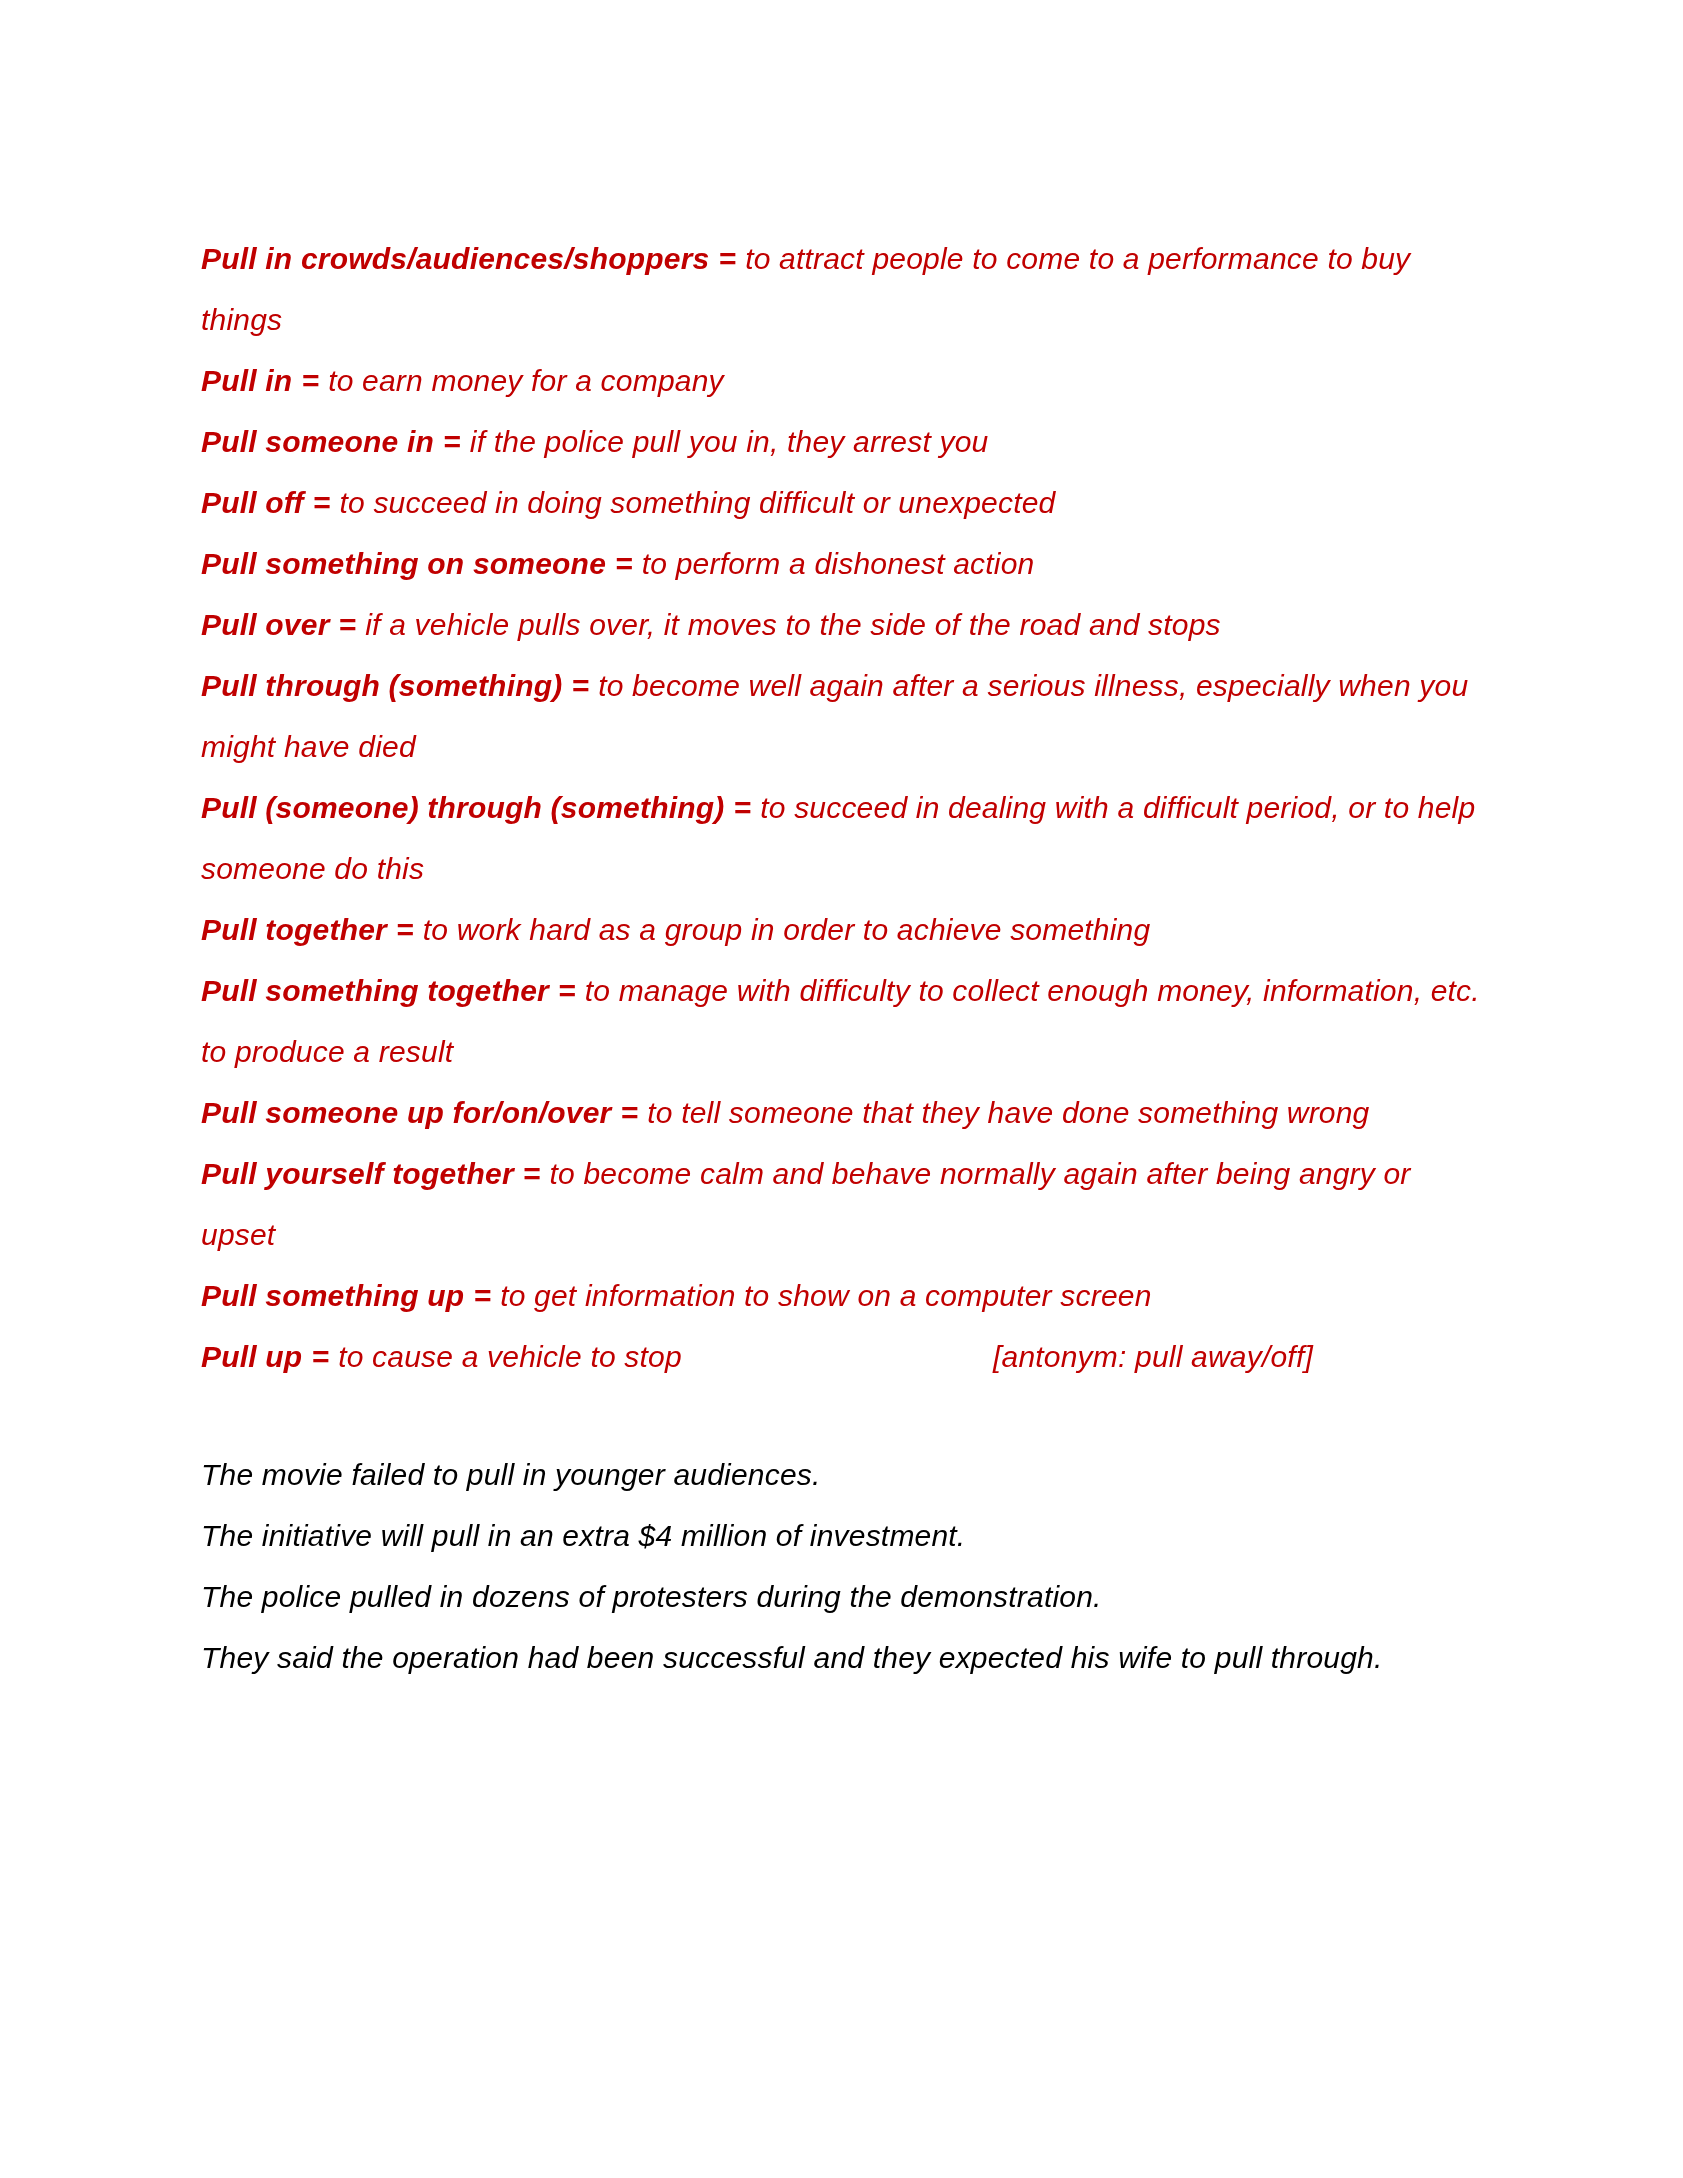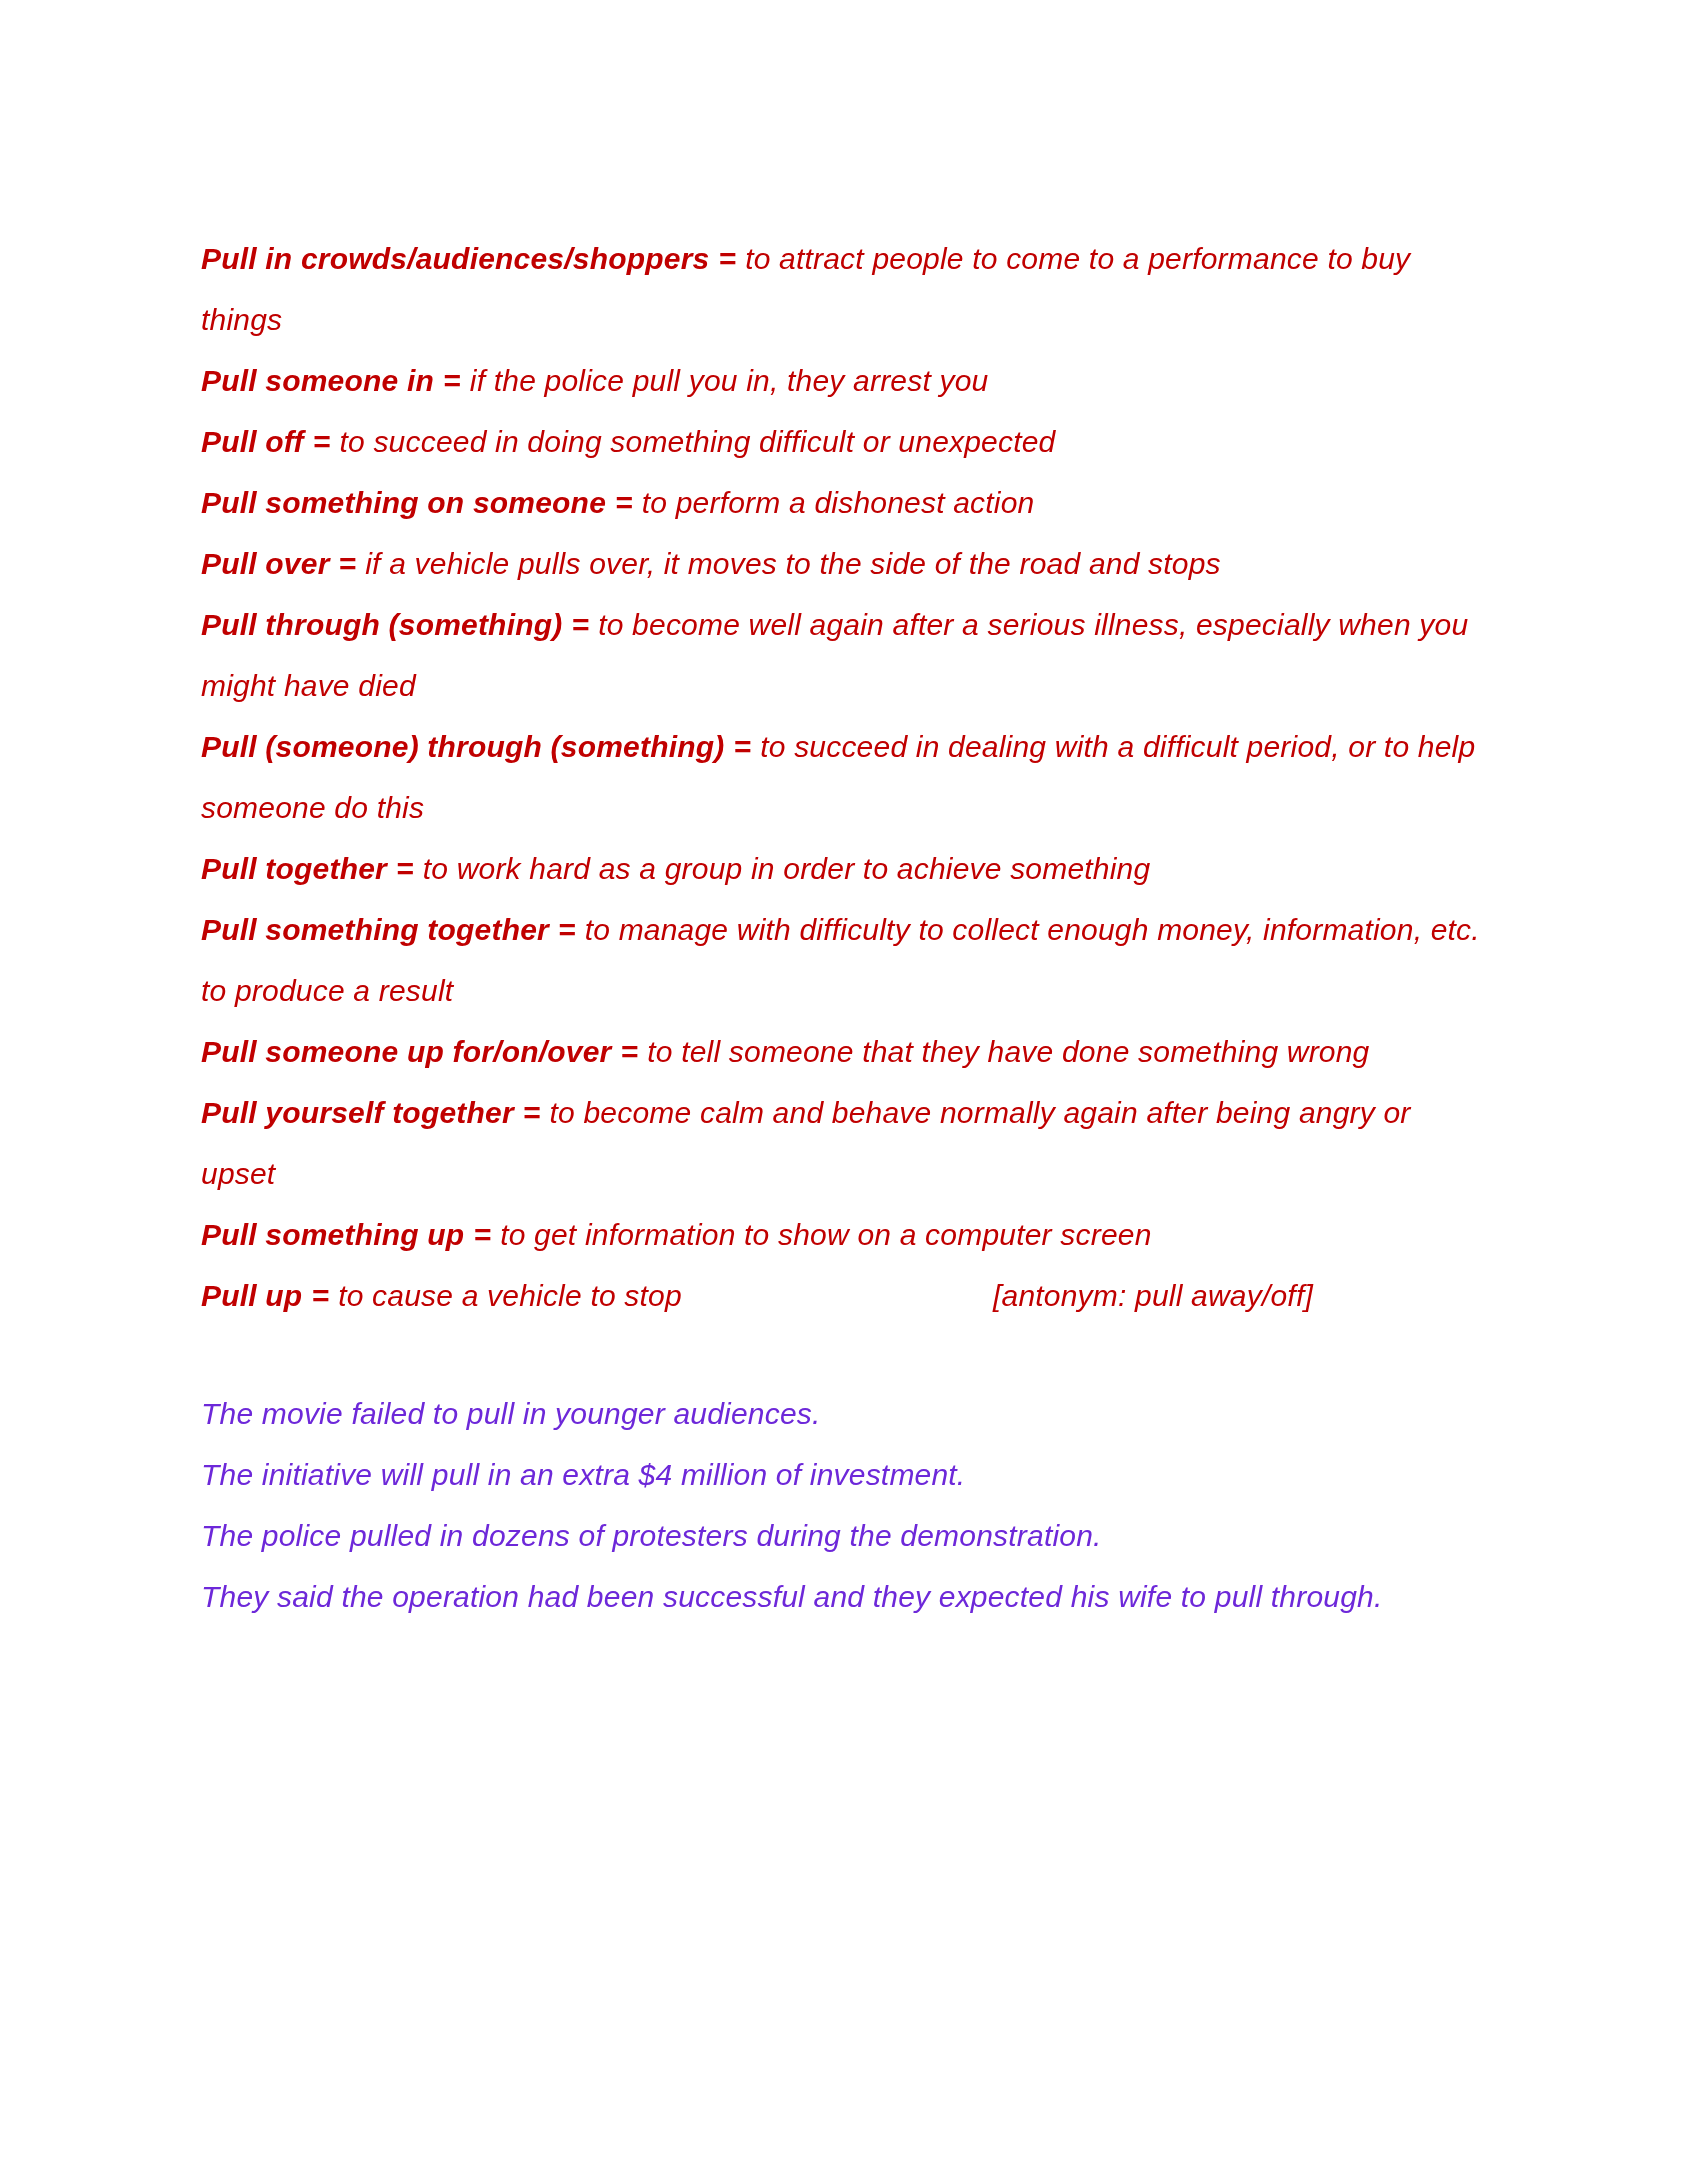--- a/index.html
+++ b/index.html
@@ -53,31 +53,32 @@
   }
   .note {
     position: absolute;
     left: 792px;
     top: 0;
     white-space: nowrap;
     font-weight: normal;
   }
   .examples {
     margin-top: 57px;
-    color: #6d28d9;
+    color: #000000;
   }
 </style>
 </head>
 <body>
 
 <div class="page">
   <div class="content">
 
     <div class="definitions">
       <p class="def"><span class="term">Pull in crowds/audiences/shoppers</span><span class="eq">=</span><span class="meaning">to attract people to come to a performance to buy things</span></p>
+      <p class="def"><span class="term">Pull in</span><span class="eq">=</span><span class="meaning">to earn money for a company</span></p>
       <p class="def"><span class="term">Pull someone in</span><span class="eq">=</span><span class="meaning">if the police pull you in, they arrest you</span></p>
       <p class="def"><span class="term">Pull off</span><span class="eq">=</span><span class="meaning">to succeed in doing something difficult or unexpected</span></p>
       <p class="def"><span class="term">Pull something on someone</span><span class="eq">=</span><span class="meaning">to perform a dishonest action</span></p>
       <p class="def"><span class="term">Pull over</span><span class="eq">=</span><span class="meaning">if a vehicle pulls over, it moves to the side of the road and stops</span></p>
       <p class="def"><span class="term">Pull through (something)</span><span class="eq">=</span><span class="meaning">to become well again after a serious illness, especially when you might have died</span></p>
       <p class="def"><span class="term">Pull (someone) through (something)</span><span class="eq">=</span><span class="meaning">to succeed in dealing with a difficult period, or to help someone do this</span></p>
       <p class="def"><span class="term">Pull together</span><span class="eq">=</span><span class="meaning">to work hard as a group in order to achieve something</span></p>
       <p class="def"><span class="term">Pull something together</span><span class="eq">=</span><span class="meaning">to manage with difficulty to collect enough money, information, etc. to produce a result</span></p>
       <p class="def"><span class="term">Pull someone up for/on/over</span><span class="eq">=</span><span class="meaning">to tell someone that they have done something wrong</span></p>
       <p class="def"><span class="term">Pull yourself together</span><span class="eq">=</span><span class="meaning">to become calm and behave normally again after being angry or upset</span></p>

